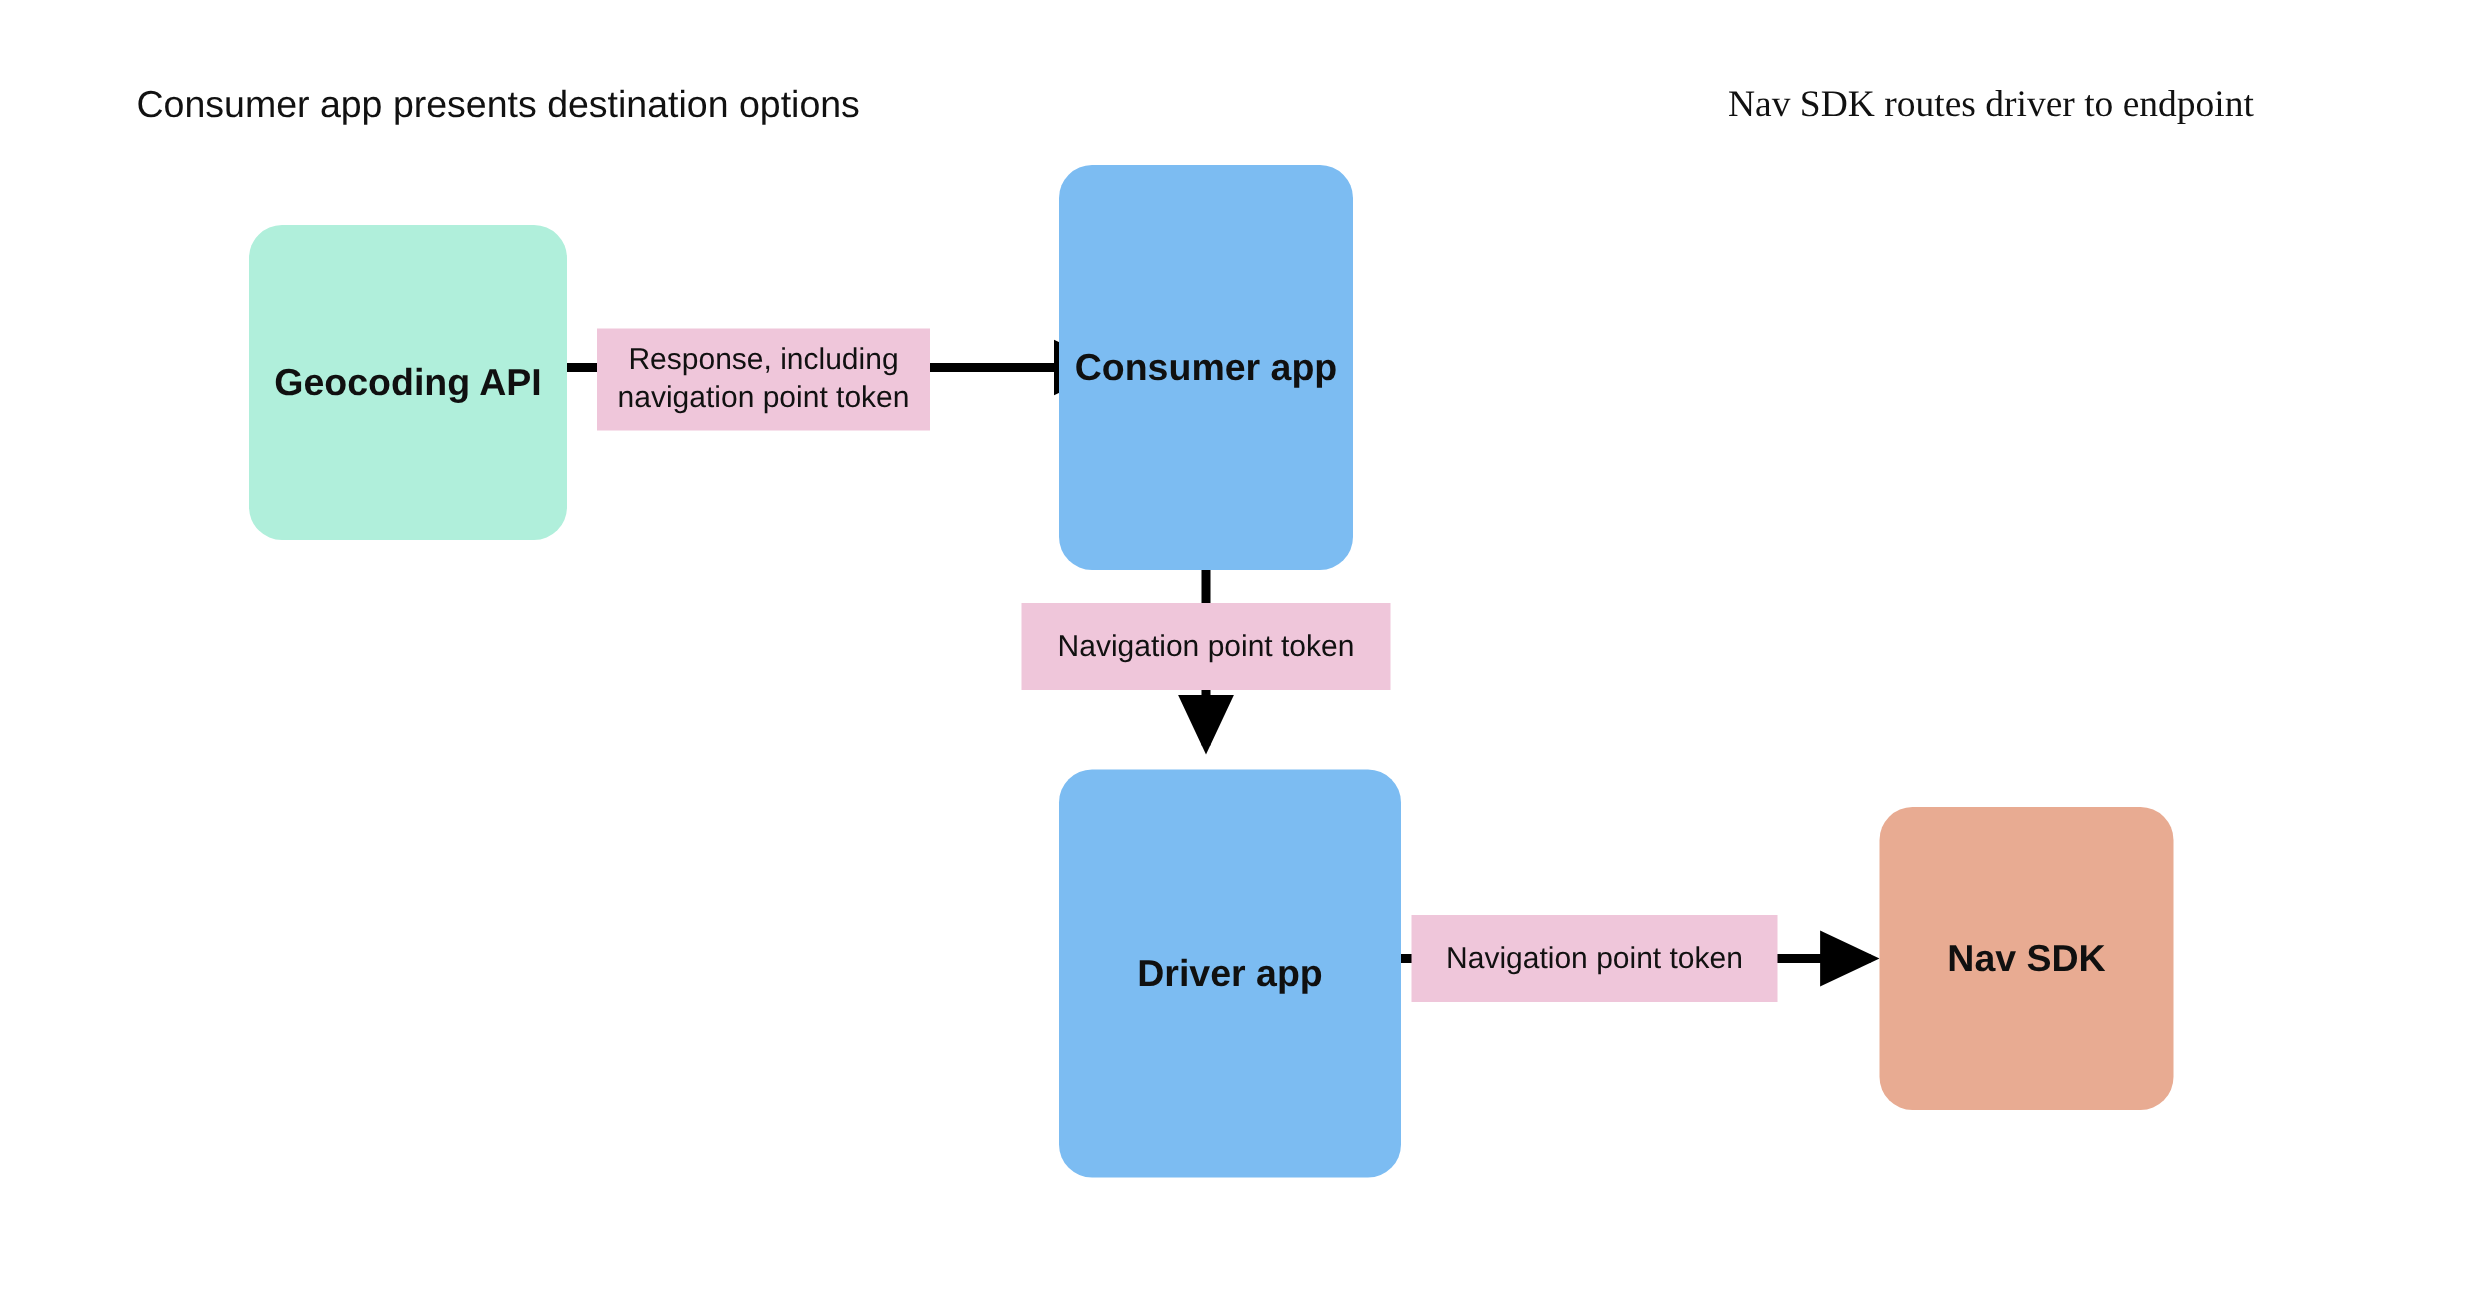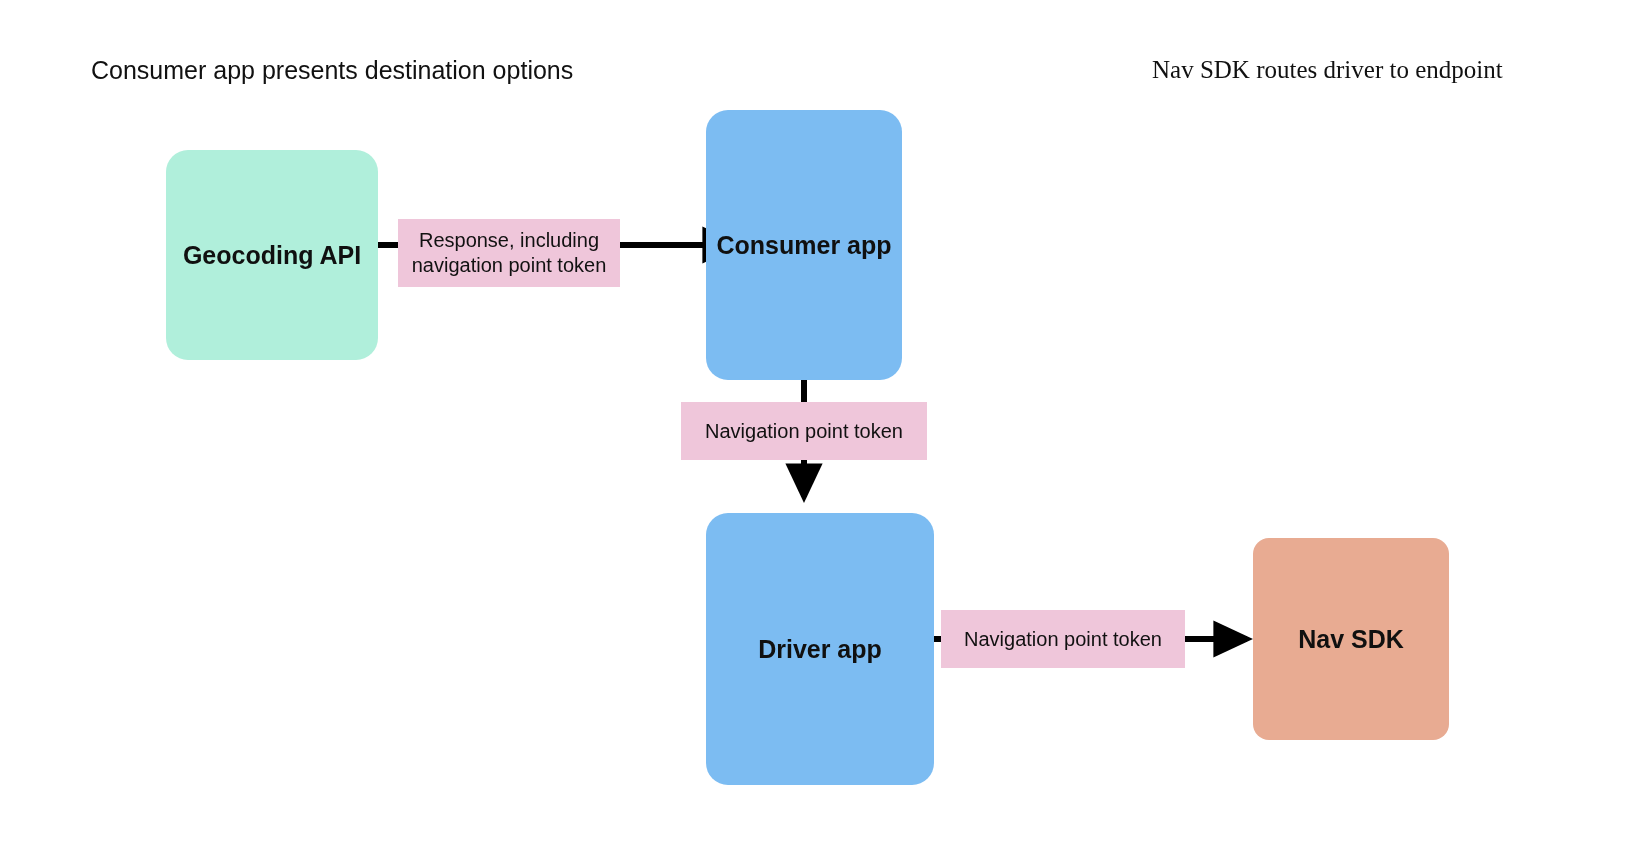--- a/index.html
+++ b/index.html
@@ -60,21 +60,20 @@
   #node-driver {
     left: 706px;  top: 503px;
     width: 228px; height: 272px;
     background: #7CBCF2;
     margin-top: 10px;
   }
   #node-navsdk {
     left: 1253px; top: 538px;
     width: 196px; height: 202px;
     background: #E8AB92;
-    border-radius: 16px;
   }
 
   
   #edges {
     position: absolute;
     left: 0; top: 0;
     width: 1646px;
     height: 868px;
     z-index: 1;
     pointer-events: none;

